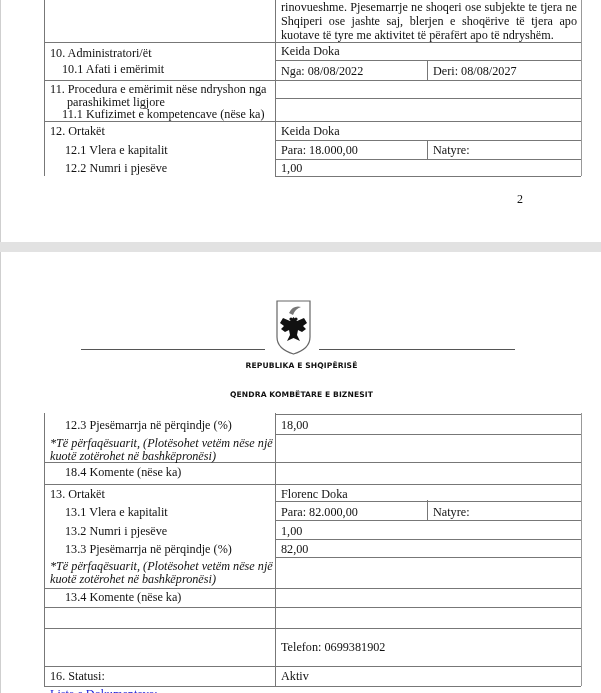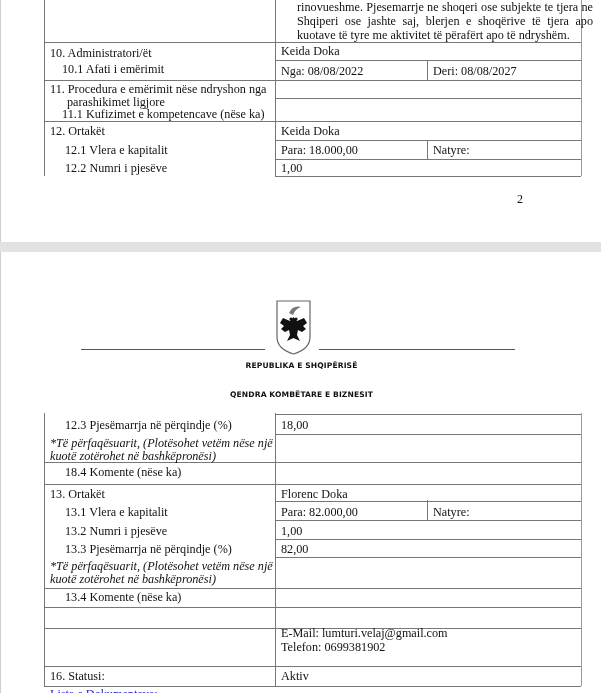--- a/index.html
+++ b/index.html
@@ -46,21 +46,21 @@
 
   <div class="hline" style="left:43px;width:537px;top:42px;"></div>
   <div class="hline" style="left:274px;width:306px;top:60px;"></div>
   <div class="hline" style="left:43px;width:537px;top:80px;"></div>
   <div class="hline" style="left:274px;width:306px;top:98px;"></div>
   <div class="hline" style="left:43px;width:537px;top:121px;"></div>
   <div class="hline" style="left:274px;width:306px;top:140px;"></div>
   <div class="hline" style="left:274px;width:306px;top:159px;"></div>
   <div class="hline" style="left:274px;width:306px;top:176px;"></div>
 
-  <div class="cell justify" style="left:280px;top:0px;width:296px;line-height:14px;margin-left:16px;">rinovueshme. Pjesemarrje ne shoqeri ose subjekte te tjera ne Shqiperi ose jashte saj, blerjen e shoqërive të tjera apo kuotave të tyre me aktivitet të përafërt apo të ndryshëm.</div>
+  <div class="cell justify" style="left:280px;top:0px;width:296px;line-height:14px;">rinovueshme. Pjesemarrje ne shoqeri ose subjekte te tjera ne Shqiperi ose jashte saj, blerjen e shoqërive të tjera apo kuotave të tyre me aktivitet të përafërt apo të ndryshëm.</div>
 
   <div class="lbl" style="left:49px;top:46px;">10. Administratori/ët</div>
   <div class="lbl" style="left:280px;top:44px;">Keida Doka</div>
   <div class="lbl" style="left:61px;top:62px;">10.1  Afati i emërimit</div>
   <div class="lbl" style="left:280px;top:64px;">Nga: 08/08/2022</div>
   <div class="lbl" style="left:432px;top:64px;">Deri: 08/08/2027</div>
 
   <div class="lbl" style="left:49px;top:82px;">11. Procedura e emërimit nëse ndryshon nga</div>
   <div class="lbl" style="left:66px;top:95px;">parashikimet ligjore</div>
   <div class="lbl" style="left:61px;top:107px;">11.1  Kufizimet e kompetencave (nëse ka)</div>
@@ -123,20 +123,19 @@
   <div class="lbl" style="left:432px;top:253px;">Natyre:</div>
   <div class="lbl" style="left:64px;top:272px;">13.2   Numri i pjesëve</div>
   <div class="lbl" style="left:280px;top:272px;">1,00</div>
   <div class="lbl" style="left:64px;top:290px;">13.3   Pjesëmarrja në përqindje (%)</div>
   <div class="lbl" style="left:280px;top:290px;">82,00</div>
   <div class="lbl italic" style="left:49px;top:307px;">*Të përfaqësuarit, (Plotësohet vetëm nëse një</div>
   <div class="lbl italic" style="left:49px;top:320px;">kuotë zotërohet në bashkëpronësi)</div>
   <div class="lbl" style="left:64px;top:338px;">13.4   Komente (nëse ka)</div>
 
 
-  <div class="lbl" style="left:280px;top:374px;">E-Mail: lumturi.velaj@gmail.com</div>
   <div class="lbl" style="left:280px;top:388px;">Telefon:  0699381902</div>
 
   <div class="lbl" style="left:49px;top:417px;">16. Statusi:</div>
   <div class="lbl" style="left:280px;top:417px;">Aktiv</div>
 
   <div class="link" style="left:49px;top:435px;">Lista e Dokumenteve:</div>
 </div>
 
 </body></html>

